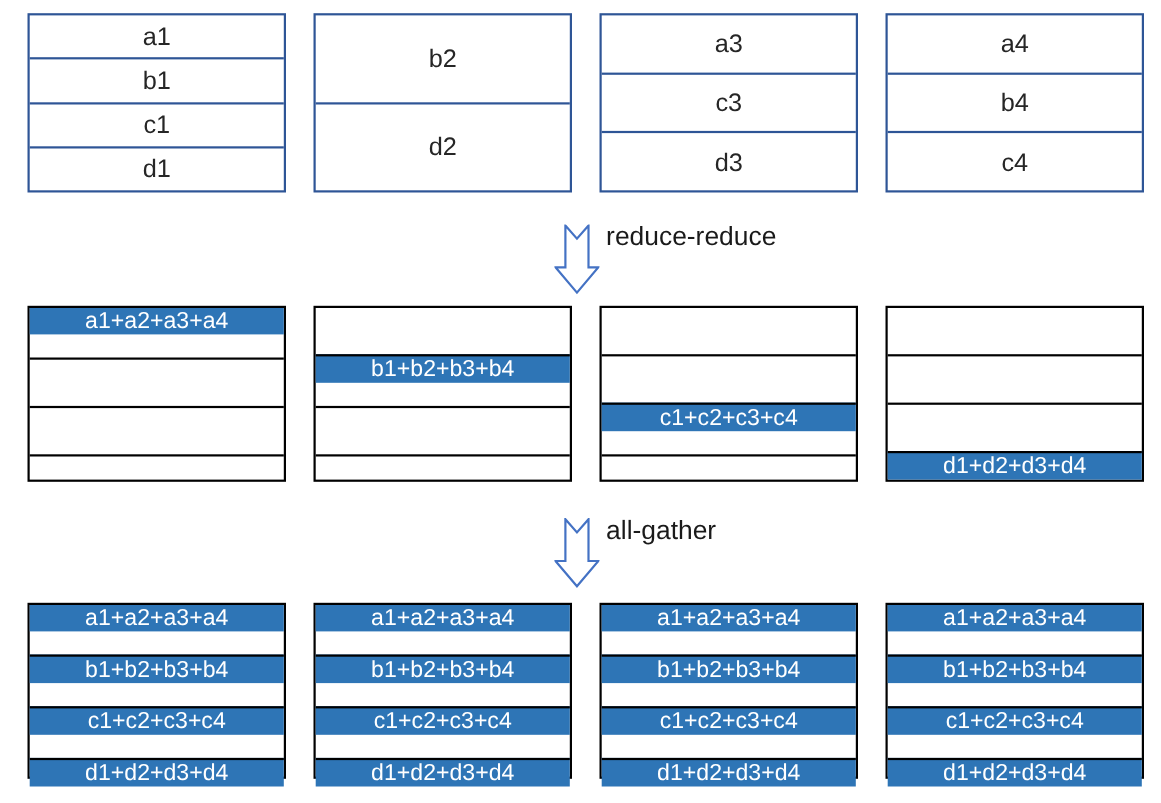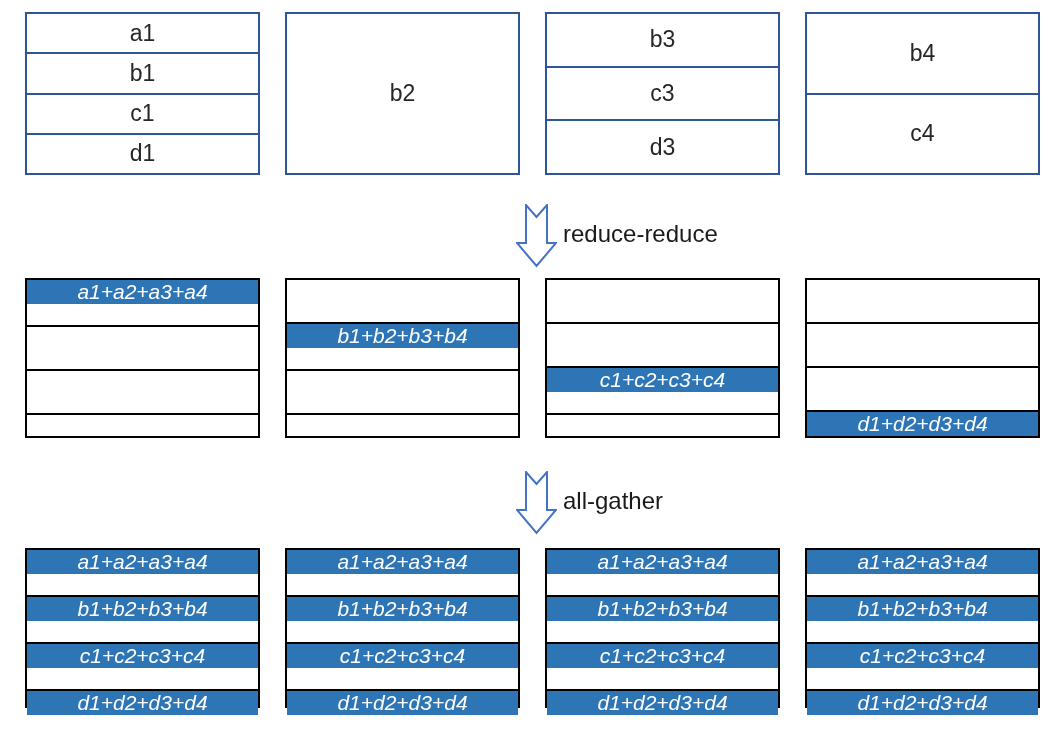--- a/index.html
+++ b/index.html
@@ -14,36 +14,36 @@
   .stage-1 { top:12px;  height:163px; }
   .stage-2 { top:278px; height:160px; }
   .stage-3 { top:548px; height:160px; }
 
   .mtable {
     width:235px; box-sizing:border-box;
     display:flex; flex-direction:column;
     background:#ffffff;
   }
   .mtable.blue  { border:2px solid var(--table-border-blue,#2e5596); }
-  .mtable.black { border:2px solid var(--table-border-black,#000000);font-style:italic; }
+  .mtable.black { border:2px solid var(--table-border-black,#000000); }
 
   .cell {
     flex:1 1 0; display:flex; align-items:center; justify-content:center;
     font-size:23px; color:var(--cell-text-dark,#262626);
     box-sizing:border-box; white-space:nowrap;
   }
   .mtable.blue  .cell + .cell { border-top:2px solid var(--table-border-blue,#2e5596); }
   .mtable.black .cell + .cell { border-top:2px solid var(--table-border-black,#000000);margin-top:21px; }
   .cell.filled {
     background:var(--cell-fill-blue,#2e75b6);
     color:var(--cell-text-white,#ffffff);
     font-size:21px;
   }
 
-  .arrow-group { position:absolute; left:516px; display:flex; align-items:center; gap:6px; }
+  .arrow-group { position:absolute; left:504px; display:flex; align-items:flex-start; gap:6px; }
   .arrow-1 { top:204px; }
   .arrow-2 { top:471px; }
   .down-arrow { width:41px; height:64px; display:block; }
   .down-arrow polygon {
     fill:#ffffff; stroke:var(--arrow-stroke,#4472c4); stroke-width:2; stroke-linejoin:miter;
   }
   .arrow-label { font-size:24px; color:var(--label-text,#1a1a1a); line-height:1; padding-bottom:4px; }
 </style>
 </head>
 <body>
@@ -52,27 +52,29 @@
 
   <div class="stage stage-1">
     <div class="mtable blue">
       <div class="cell">a1</div>
       <div class="cell">b1</div>
       <div class="cell">c1</div>
       <div class="cell">d1</div>
     </div>
     <div class="mtable blue">
       <div class="cell">b2</div>
+      <div class="cell">d2</div>
     </div>
     <div class="mtable blue">
-      <div class="cell">b3</div>
+      <div class="cell">a3</div>
       <div class="cell">c3</div>
       <div class="cell">d3</div>
     </div>
     <div class="mtable blue">
+      <div class="cell">a4</div>
       <div class="cell">b4</div>
       <div class="cell">c4</div>
     </div>
   </div>
 
   <div class="arrow-group arrow-1">
     <svg class="down-arrow" viewBox="0 0 41 64" xmlns="http://www.w3.org/2000/svg">
       <polygon points="10,1 10,39 1,39 20.5,62 40,39 31,39 31,1 20.5,13"></polygon>
     </svg>
     <span class="arrow-label">reduce-reduce</span>

